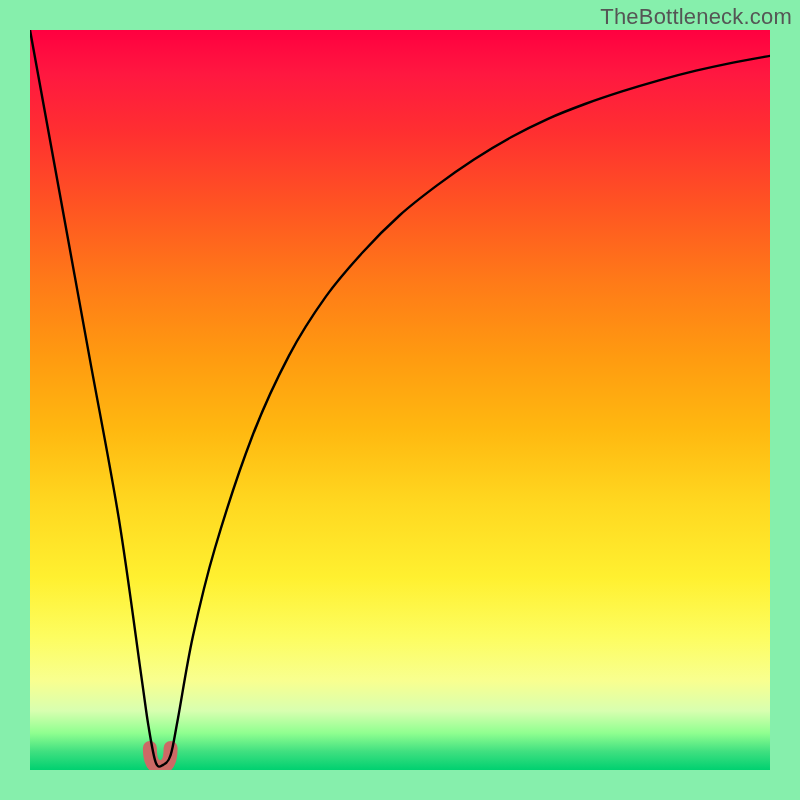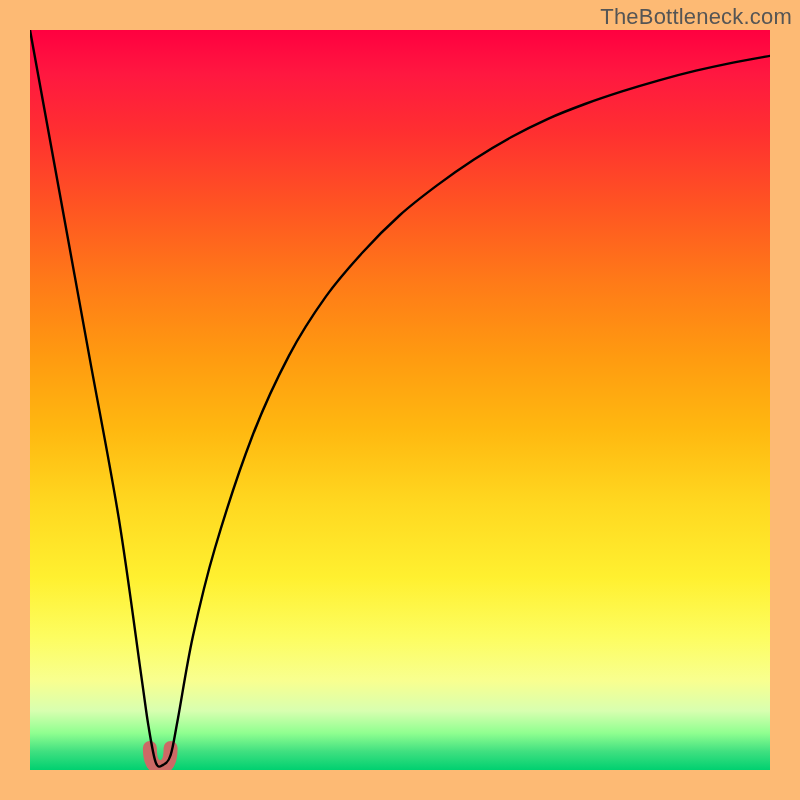--- a/index.html
+++ b/index.html
@@ -7,21 +7,21 @@
     padding: 0;
     width: 800px;
     height: 800px;
     background: #000;
     overflow: hidden;
   }
   .frame {
     position: absolute;
     left: 0; top: 0;
     width: 800px; height: 800px;
-    background: #fdba74;
+    background: #86efac;
   }
   .plot {
     position: absolute;
     left: 30px;
     top: 30px;
     width: 740px;
     height: 740px;
     overflow: hidden;
   }
   .gradient {

